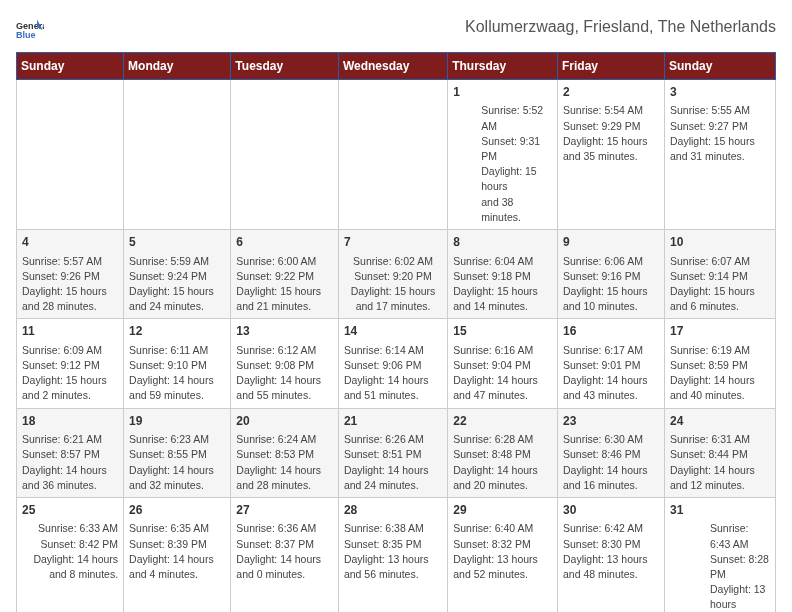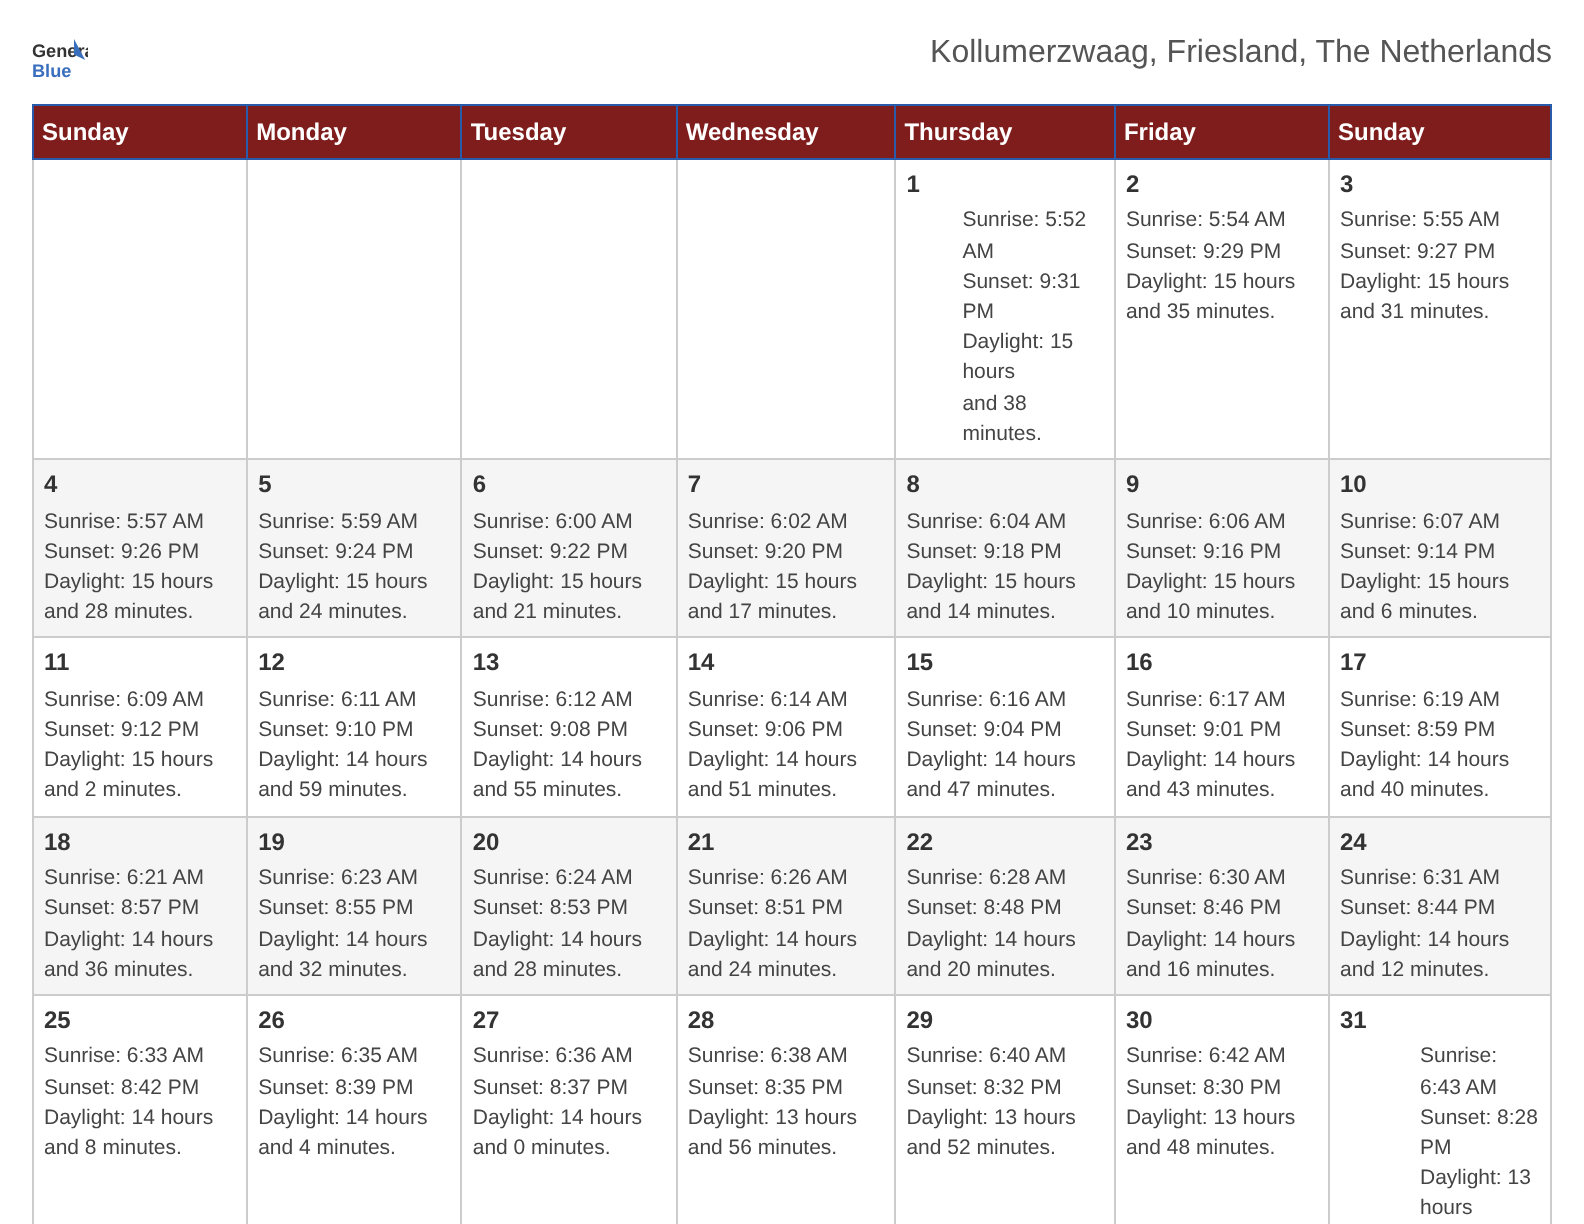--- a/index.html
+++ b/index.html
@@ -156,21 +156,21 @@
         </td>
         <td>
           <span class="day-num">6</span>
           <div class="day-info" style="white-space: pre-line;">Sunrise: 6:00 AM
 Sunset: 9:22 PM
 Daylight: 15 hours
 and 21 minutes.</div>
         </td>
         <td>
           <span class="day-num">7</span>
-          <div class="day-info" style="white-space: pre-line;">Sunrise: 6:02 AM
+          <div class="day-info" style="white-space: pre-line; text-align: center;">Sunrise: 6:02 AM
 Sunset: 9:20 PM
 Daylight: 15 hours
 and 17 minutes.</div>
         </td>
         <td>
           <span class="day-num">8</span>
           <div class="day-info" style="white-space: pre-line;">Sunrise: 6:04 AM
 Sunset: 9:18 PM
 Daylight: 15 hours
 and 14 minutes.</div>
@@ -288,21 +288,21 @@
           <span class="day-num">24</span>
           <div class="day-info" style="white-space: pre-line;">Sunrise: 6:31 AM
 Sunset: 8:44 PM
 Daylight: 14 hours
 and 12 minutes.</div>
         </td>
       </tr>
       <tr>
         <td>
           <span class="day-num">25</span>
-          <div class="day-info" style="white-space: pre-line;">Sunrise: 6:33 AM
+          <div class="day-info" style="white-space: pre-line; text-align: right;">Sunrise: 6:33 AM
 Sunset: 8:42 PM
 Daylight: 14 hours
 and 8 minutes.</div>
         </td>
         <td>
           <span class="day-num">26</span>
           <div class="day-info" style="white-space: pre-line;">Sunrise: 6:35 AM
 Sunset: 8:39 PM
 Daylight: 14 hours
 and 4 minutes.</div>

